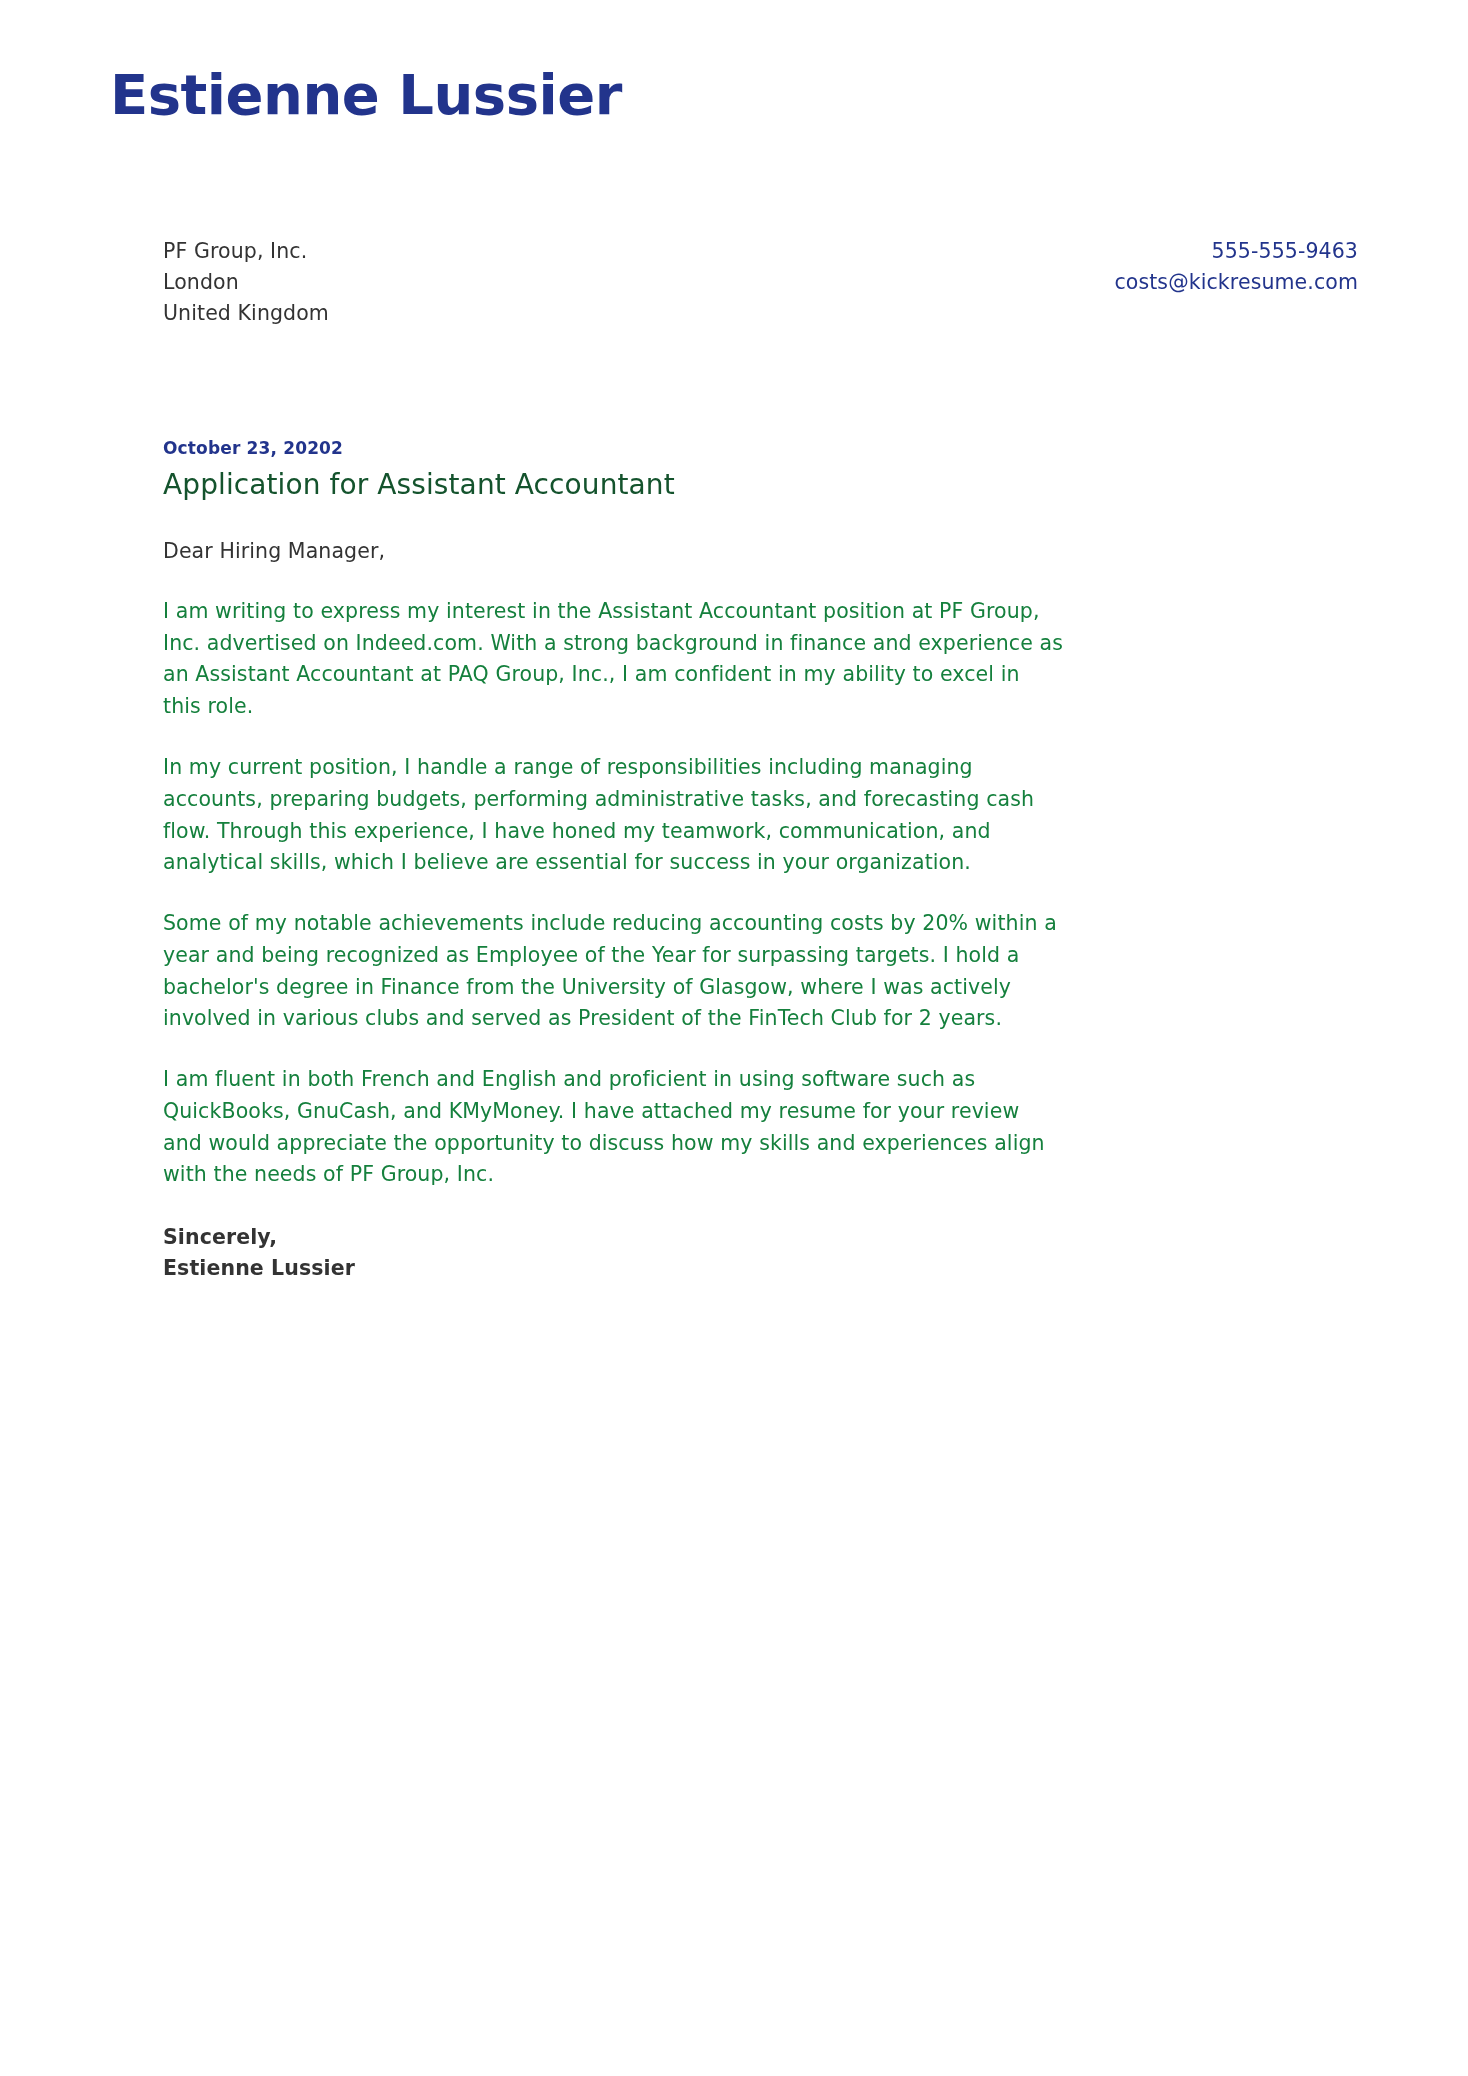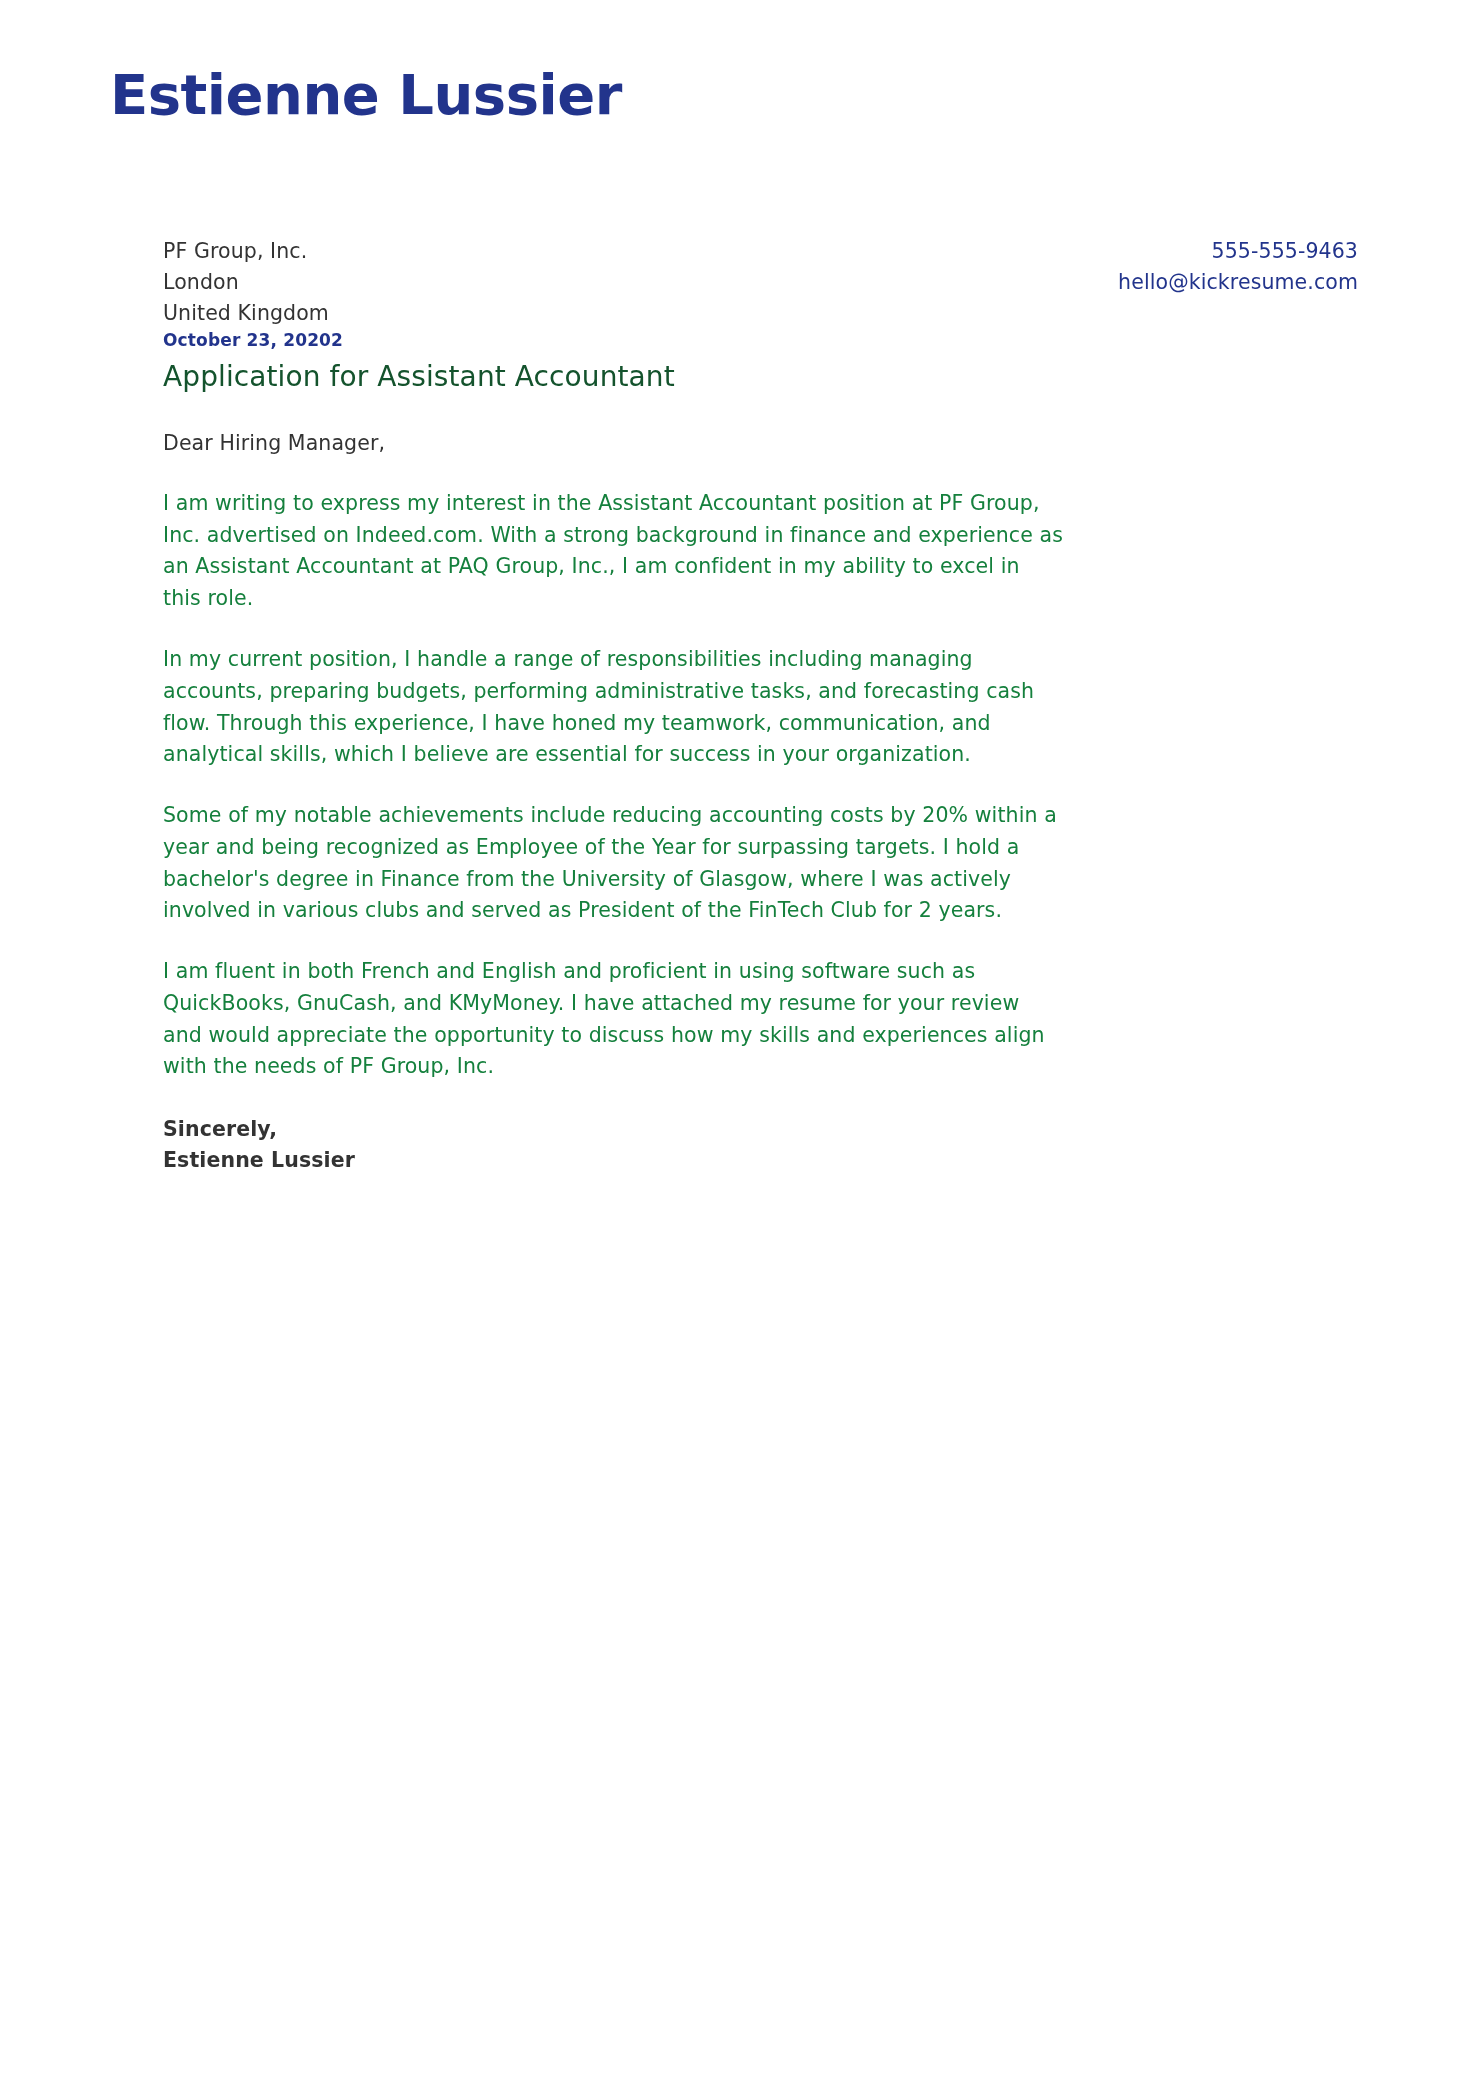--- a/index.html
+++ b/index.html
@@ -61,20 +61,21 @@
     line-height: 1.52;
     color: #22348c;
     letter-spacing: 0.1px;
   }
 
   .sender-contact div { white-space: pre; }
 
   
   .letter-body {
     padding: 0 102px 0 163px;
+    margin-top: 108px;
     max-width: 1468px;
   }
 
   .letter-date {
     font-size: 17px;
     font-weight: 700;
     color: #22348c;
     letter-spacing: 0.15px;
     line-height: 1.3;
     margin-bottom: 5px;
@@ -127,21 +128,21 @@
   <section class="contact-band">
 
     <div class="recipient-block">
       <div>PF Group, Inc.</div>
       <div>London</div>
       <div>United Kingdom</div>
     </div>
 
     <div class="sender-contact">
       <div>555-555-9463</div>
-      <div>hello@kickresume.com</div>
+      <div>costs@kickresume.com</div>
     </div>
 
   </section>
 
   <section class="letter-body">
 
     <div class="letter-date">October 23, 20202</div>
 
     <div class="subject-line">Application for Assistant Accountant</div>
 

